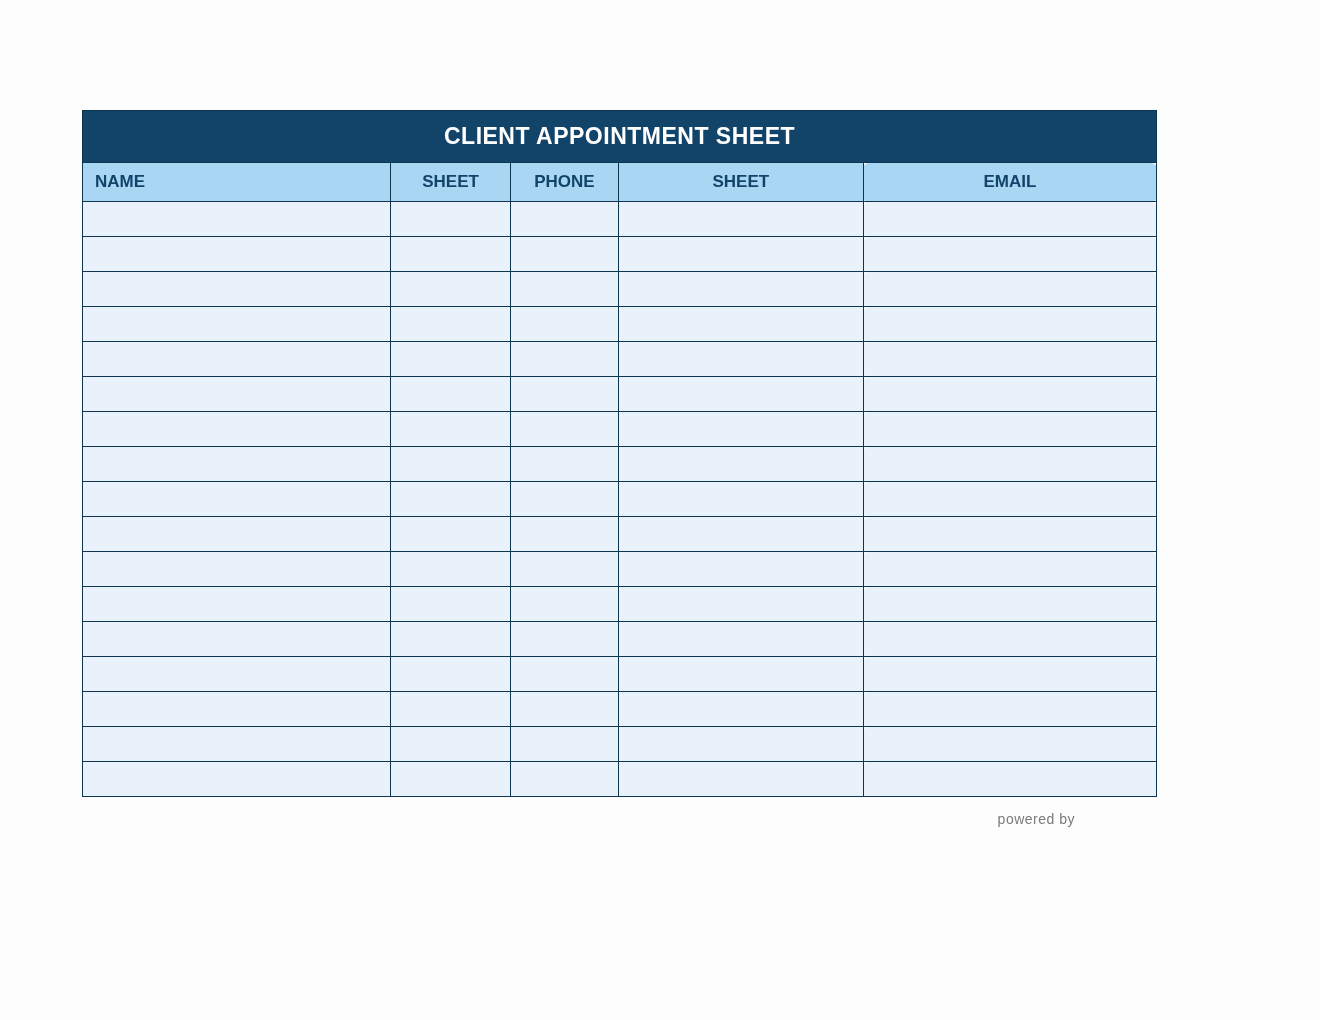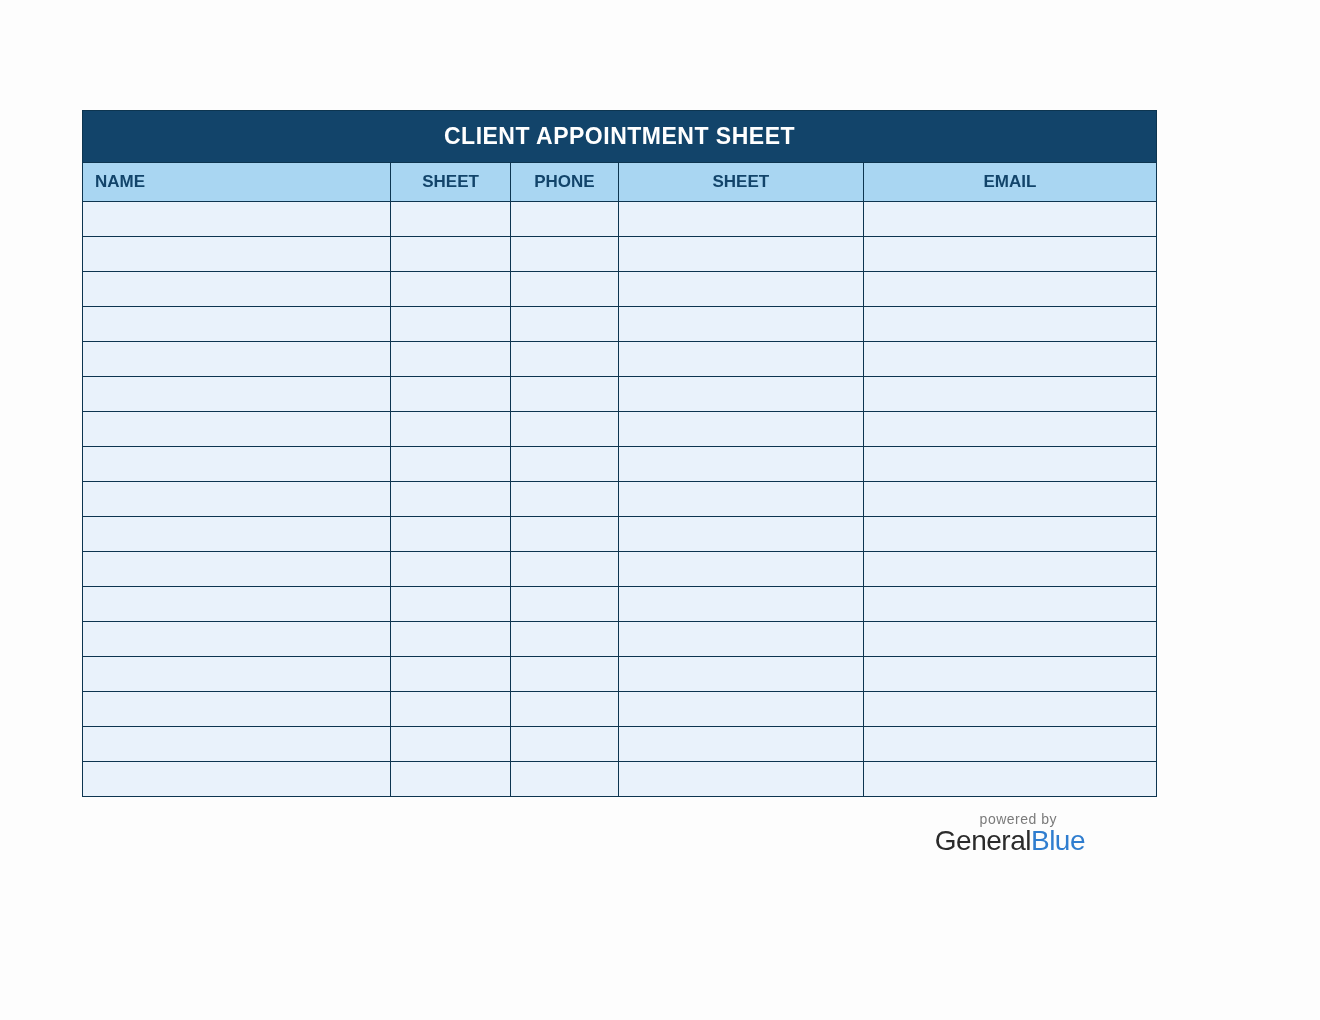--- a/index.html
+++ b/index.html
@@ -40,34 +40,34 @@
       height: 35px;
       border: 1px solid #0d3550;
       font-size: 15px;
       color: #12446a;
       padding: 0 8px;
     }
     .name-col  { width: 305px; }
     .date-col  { width: 118px; }
     .time-col  { width: 107px; }
     .phone-col { width: 242px; }
-    .email-col { width: 290px; }
+    .email-col { width: 290px; border-radius: 6px; }
 
     .footer {
       width: 1075px;
       text-align: right;
       margin-top: 14px;
       padding-right: 72px;
     }
     .powered-by {
       font-size: 14px;
       color: #7a7a7a;
       letter-spacing: 0.5px;
       margin-bottom: -2px;
-      margin-right: 28px;
+      margin-right: 10px;
     }
     .brand {
       font-size: 28px;
       font-weight: 400;
       letter-spacing: -0.5px;
     }
     .brand .g1 { color: #2b2b2b; }
     .brand .g2 { color: #2f7dcf; }
   </style>
 </head>
@@ -204,16 +204,13 @@
         <td class="date-col"></td>
         <td class="time-col"></td>
         <td class="phone-col"></td>
         <td class="email-col"></td>
       </tr>
     </tbody>
 </table>
 
 <div class="footer">
   <div class="powered-by">powered by</div>
-  <div class="brand">
-    <span class="g1">General</span><span class="g2">Blue</span>
-  </div>
 </div>
 
 </body></html>

